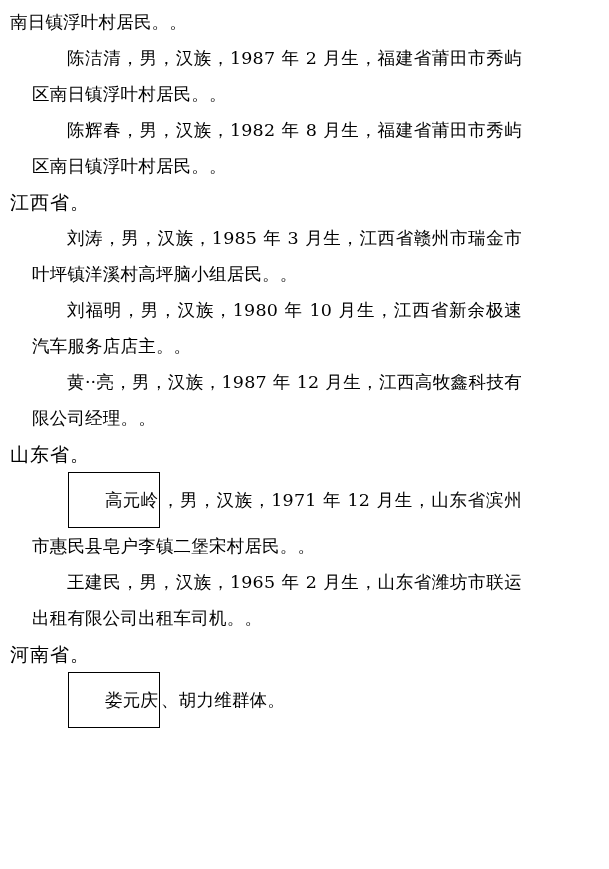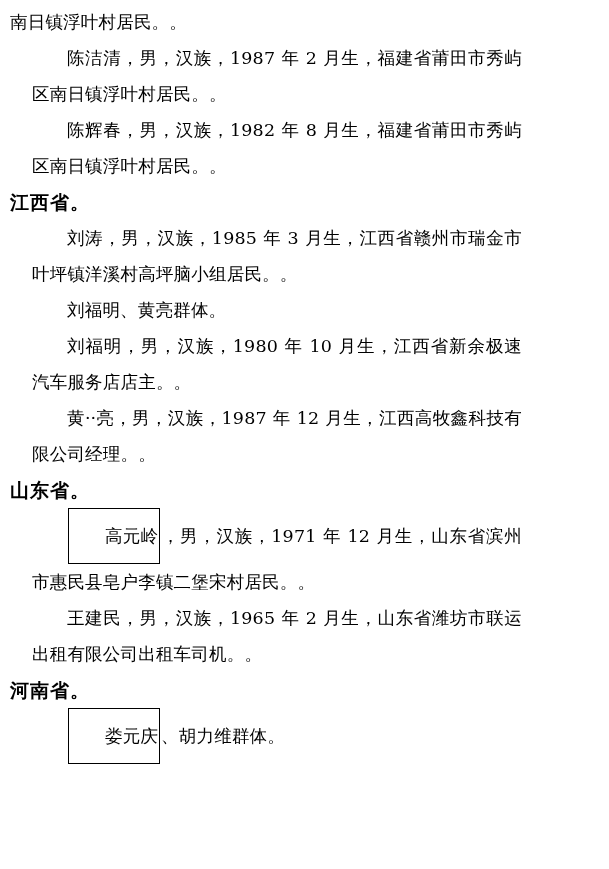--- a/index.html
+++ b/index.html
@@ -29,21 +29,21 @@
     margin: 0;
     letter-spacing: 0.2px;
   }
   .indent {
     text-indent: 2em;
     margin-left: 22px;
   }
   .heading {
     font-size: 19px;
     line-height: 36px;
-    font-weight: bold;
+    font-weight: normal;
     font-family: "DejaVu Sans", "Liberation Sans", sans-serif;
     margin: 0;
     letter-spacing: 1px;
   }
   .boxed {
     border: 1px solid #000;
     padding: 16px 1px;
     display: inline-block;
     line-height: 22px;
     margin: 0 1px;
@@ -60,21 +60,20 @@
   <p class="para">南日镇浮叶村居民。。</p>
 
   <p class="para indent">陈洁清，男，汉族，1987 年 2 月生，福建省莆田市秀屿区南日镇浮叶村居民。。</p>
 
   <p class="para indent">陈辉春，男，汉族，1982 年 8 月生，福建省莆田市秀屿区南日镇浮叶村居民。。</p>
 
   <p class="heading">江西省。</p>
 
   <p class="para indent">刘涛，男，汉族，1985 年 3 月生，江西省赣州市瑞金市叶坪镇洋溪村高坪脑小组居民。。</p>
 
-  <p class="para indent">刘福明、黄亮群体。</p>
 
   <p class="para indent">刘福明，男，汉族，1980 年 10 月生，江西省新余极速汽车服务店店主。。</p>
 
   <p class="para indent"><span>黄</span><span class="dotmark">··</span><span>亮，男，汉族，1987 年 12 月生，江西高牧鑫科技有限公司经理。。</span></p>
 
   <p class="heading">山东省。</p>
 
   <p class="para indent"><span class="boxed">高元岭</span><span>，男，汉族，1971 年 12 月生，山东省滨州市惠民县皂户李镇二堡宋村居民。。</span></p>
 
   <p class="para indent">王建民，男，汉族，1965 年 2 月生，山东省潍坊市联运出租有限公司出租车司机。。</p>

